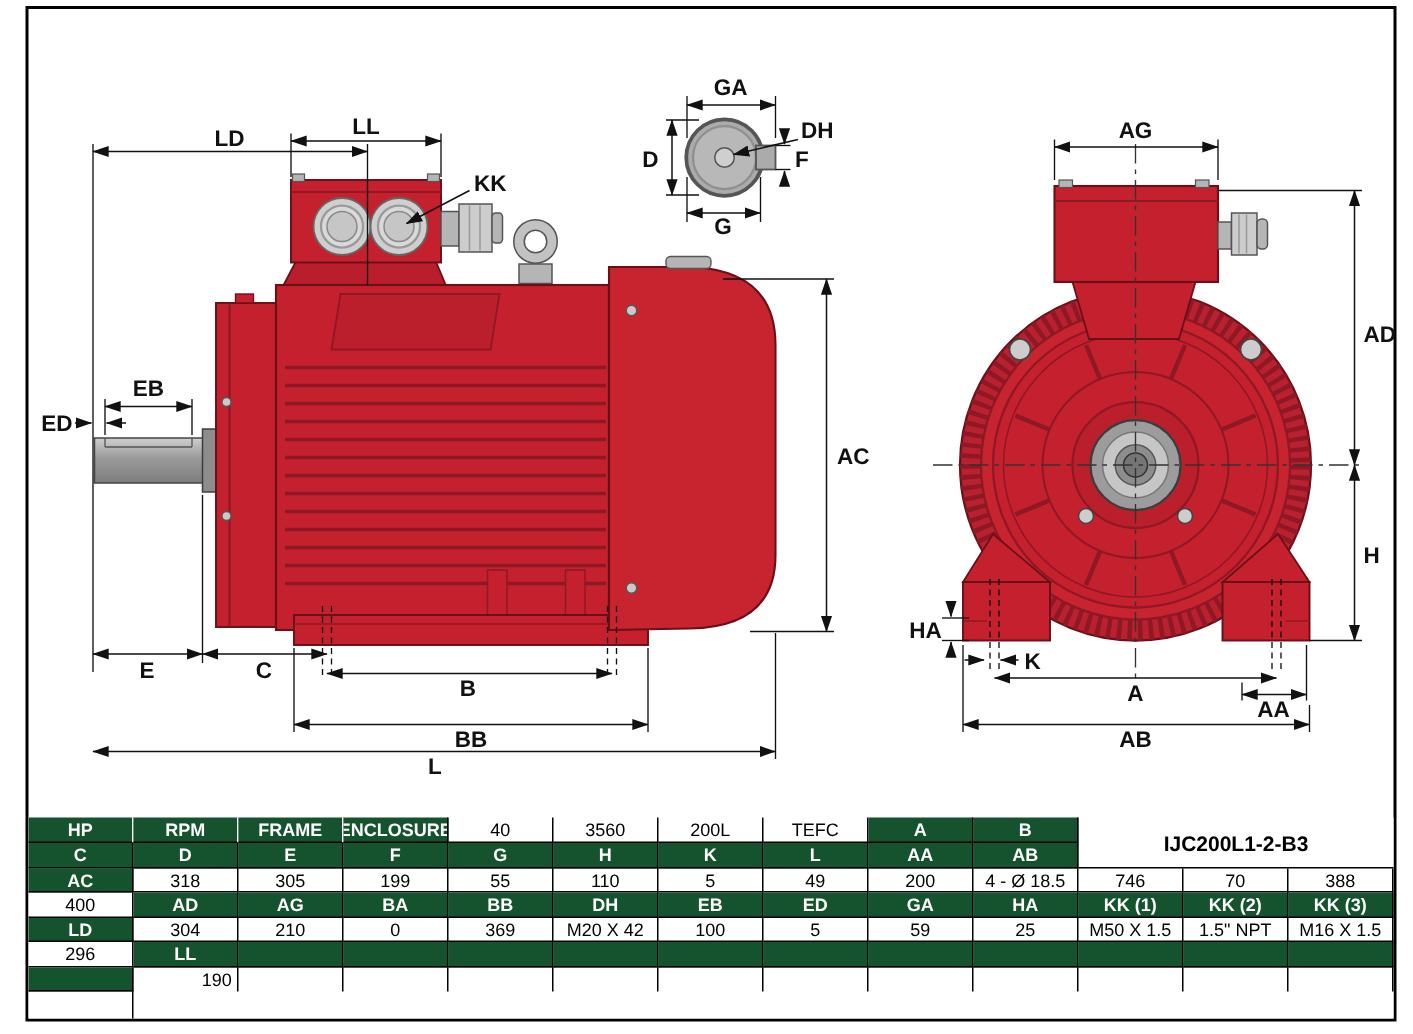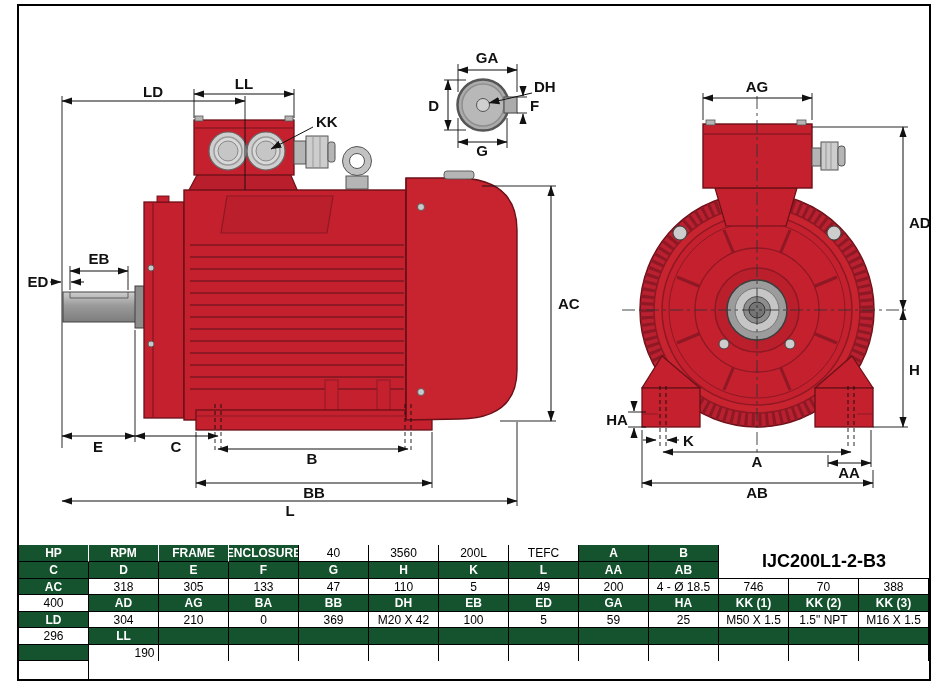--- a/index.html
+++ b/index.html
@@ -18,21 +18,21 @@
        display:grid;grid-template-columns:repeat(13,1fr);
        grid-template-rows:17px 17px 16px 17px 16px 17px 16px 1fr;background:#fff;}
   .td,.th{display:flex;align-items:center;justify-content:center;
        border-right:1px solid #000;border-bottom:1px solid #000;
        font:12px "Liberation Sans",sans-serif;color:#000;overflow:hidden;white-space:nowrap;}
   .th{background:#14532d;color:#fff;font-weight:700;border-right-color:#000;border-bottom-color:#000;}
   .th.sep{border-right:1px solid #fff;}
   .s3{grid-column:span 3;}
   .s6{grid-column:span 6;}
   .disc{font-size:8px;color:#1a1a1a;}
-  .model{grid-column:11 / span 3;grid-row:1 / span 2;font-size:18px;font-weight:700;
+  .model{grid-column:11 / span 3;grid-row:1 / span 2;font-size:14px;font-weight:700;
          border-right:none;}
   .nb{border-bottom:none;margin-left:42px;}
 </style>
 </head>
 <body>
 
 <div class="page">
   <div class="frame"></div>
 
   <svg class="drawing" viewBox="0 0 942 689">
@@ -327,22 +327,22 @@
     <div class="th">G</div>
     <div class="th">H</div>
     <div class="th">K</div>
     <div class="th">L</div>
     <div class="th">AA</div>
     <div class="th">AB</div>
     <div class="th">AC</div>
 
     <div class="td">318</div>
     <div class="td">305</div>
-    <div class="td">133</div>
-    <div class="td">47</div>
+    <div class="td">199</div>
+    <div class="td">55</div>
     <div class="td">110</div>
     <div class="td">5</div>
     <div class="td">49</div>
     <div class="td">200</div>
     <div class="td">4 - Ø 18.5</div>
     <div class="td">746</div>
     <div class="td">70</div>
     <div class="td">388</div>
     <div class="td">400</div>
 

